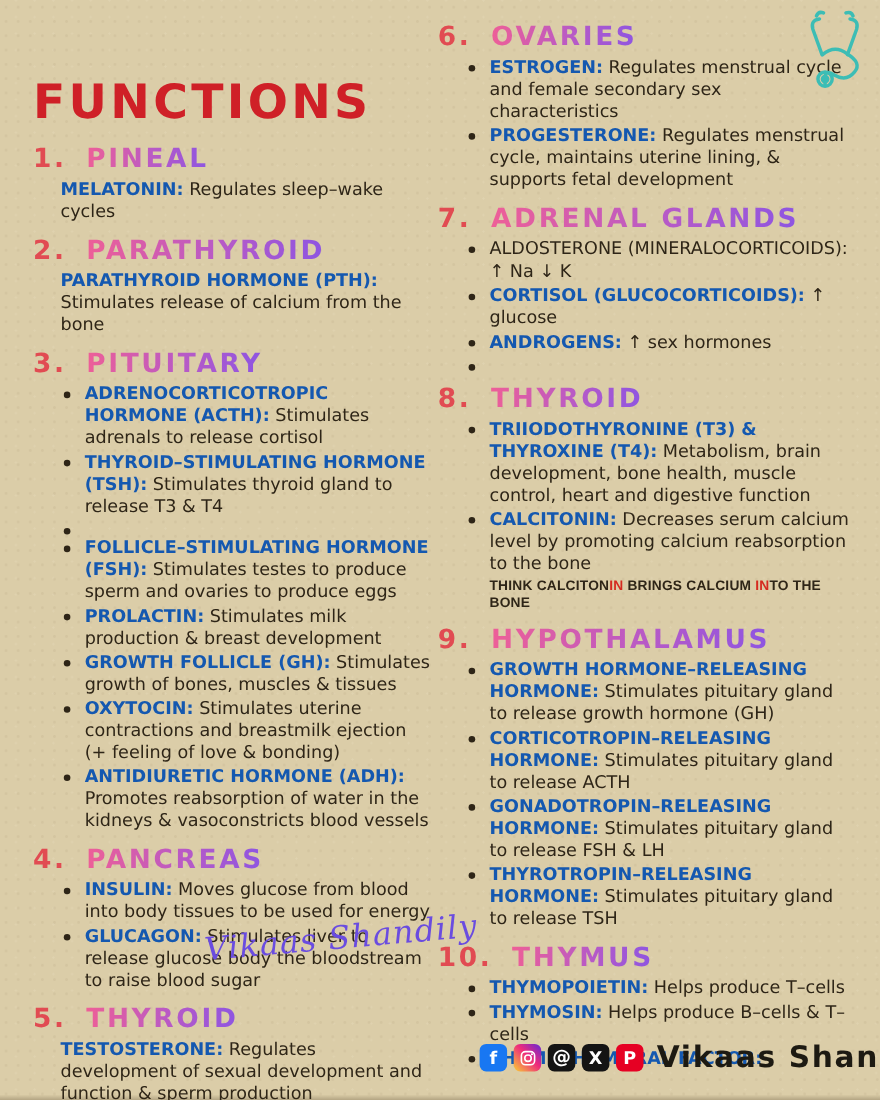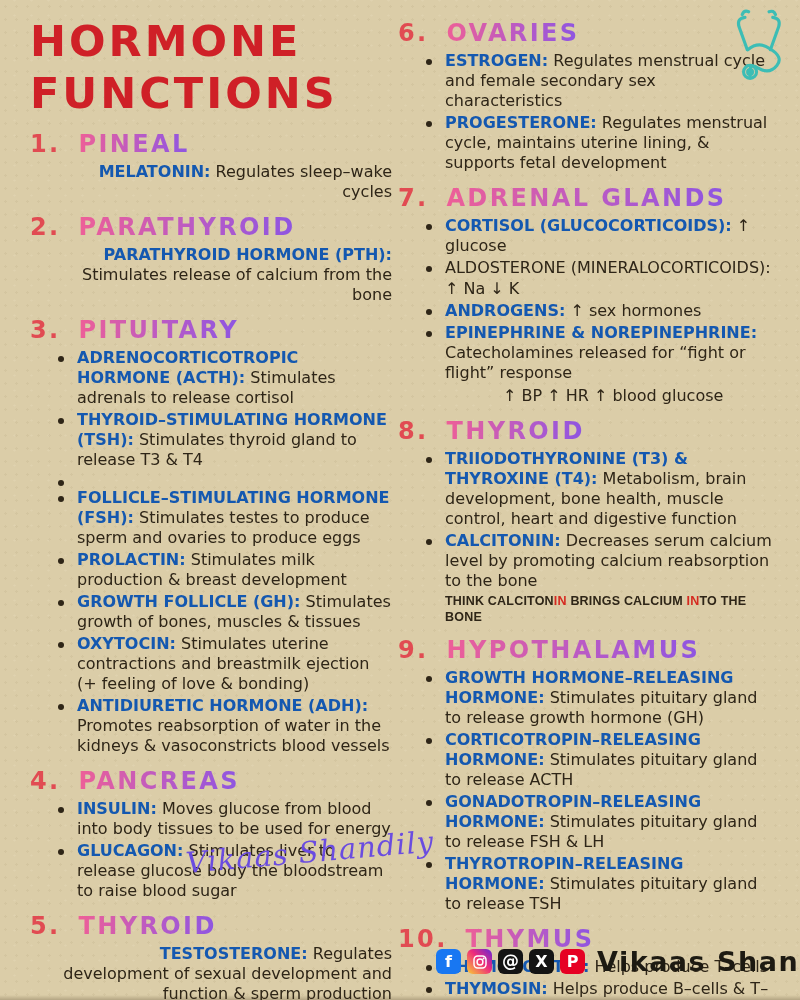--- a/index.html
+++ b/index.html
@@ -30,21 +30,21 @@
   .sec{margin-top:10px;}
   .col-right .sec:first-child{margin-top:0;}
   .sec-head{margin-bottom:3px;font-weight:800;font-size:24px;letter-spacing:2.4px;line-height:1.25;}
   .sec-num{color:#e14b52;margin-right:7px;}
   .sec-name{
     background:linear-gradient(90deg,#ee5f97 0%, #b85ac6 55%, #8d55e2 100%);
     -webkit-background-clip:text;background-clip:text;
     -webkit-text-fill-color:transparent;color:#9a58d8;
   }
   .item{margin-top:2px;font-size:16px;line-height:1.25;}
-  .item.plain-ind{margin-left:25px;text-align:right;}
+  .item.plain-ind{margin-left:25px;}
   .item.bulleted{display:flex;}
   .dot{flex:0 0 auto;width:6px;height:6px;border-radius:50%;background:#2e2517;margin:8px 13px 0 28px;}
   .itext{flex:1 1 auto;}
   .hname{color:#1458b0;font-weight:700;}
   .hname.plain{color:#2e2517;font-weight:400;}
   .hdesc{color:#2e2517;}
   .subline{margin-top:1px;}
   .subline.indent{margin-left:58px;margin-top:3px;}
   .subline.plain{margin-left:0;}
   .subline.note{
@@ -77,21 +77,21 @@
     white-space:nowrap;
   }
   .stetho{position:absolute;right:6px;top:6px;}
 </style>
 </head>
 <body>
 
 <div class="page">
 
   <div class="col-left">
-    <h1 class="title"><span>HORMONE</span><br>
+    <h1 class="title"><br>
     <span>FUNCTIONS</span></h1>
   <section class="sec">
         <div class="sec-head"><span class="sec-num">1.</span> <span class="sec-name">PINEAL</span></div>
         <div class="item plain-ind">
           <div class="itext"><span class="hname">MELATONIN:</span> <span class="hdesc">Regulates sleep–wake cycles</span></div>
         </div>
       </section>
       <section class="sec">
         <div class="sec-head"><span class="sec-num">2.</span> <span class="sec-name">PARATHYROID</span></div>
         <div class="item plain-ind">
@@ -160,33 +160,32 @@
         </div>
         <div class="item bulleted">
           <span class="dot"></span>
           <div class="itext"><span class="hname">PROGESTERONE:</span> <span class="hdesc">Regulates menstrual cycle, maintains uterine lining, &amp; supports fetal development</span></div>
         </div>
       </section>
       <section class="sec">
         <div class="sec-head"><span class="sec-num">7.</span> <span class="sec-name">ADRENAL GLANDS</span></div>
         <div class="item bulleted">
           <span class="dot"></span>
+          <div class="itext"><span class="hname plain">ALDOSTERONE (MINERALOCORTICOIDS):</span><div class="subline plain">↑ Na  ↓ K</div></div>
+        </div>
+        <div class="item bulleted">
+          <span class="dot"></span>
           <div class="itext"><span class="hname">CORTISOL (GLUCOCORTICOIDS):</span> <span class="hdesc">↑ glucose</span></div>
         </div>
         <div class="item bulleted">
           <span class="dot"></span>
-          <div class="itext"><span class="hname plain">ALDOSTERONE (MINERALOCORTICOIDS):</span><div class="subline plain">↑ Na  ↓ K</div></div>
-        </div>
-        <div class="item bulleted">
-          <span class="dot"></span>
           <div class="itext"><span class="hname">ANDROGENS:</span> <span class="hdesc">↑ sex hormones</span></div>
         </div>
         <div class="item bulleted">
           <span class="dot"></span>
-          <div class="itext"><span class="hname">EPINEPHRINE &amp; NOREPINEPHRINE:</span> <span class="hdesc">Catecholamines released for “fight or flight” response</span><div class="subline indent">↑ BP  ↑ HR  ↑ blood glucose</div></div>
         </div>
       </section>
       <section class="sec">
         <div class="sec-head"><span class="sec-num">8.</span> <span class="sec-name">THYROID</span></div>
         <div class="item bulleted">
           <span class="dot"></span>
           <div class="itext"><span class="hname">TRIIODOTHYRONINE (T3) &amp; THYROXINE (T4):</span> <span class="hdesc">Metabolism, brain development, bone health, muscle control, heart and digestive function</span></div>
         </div>
         <div class="item bulleted">
           <span class="dot"></span>

